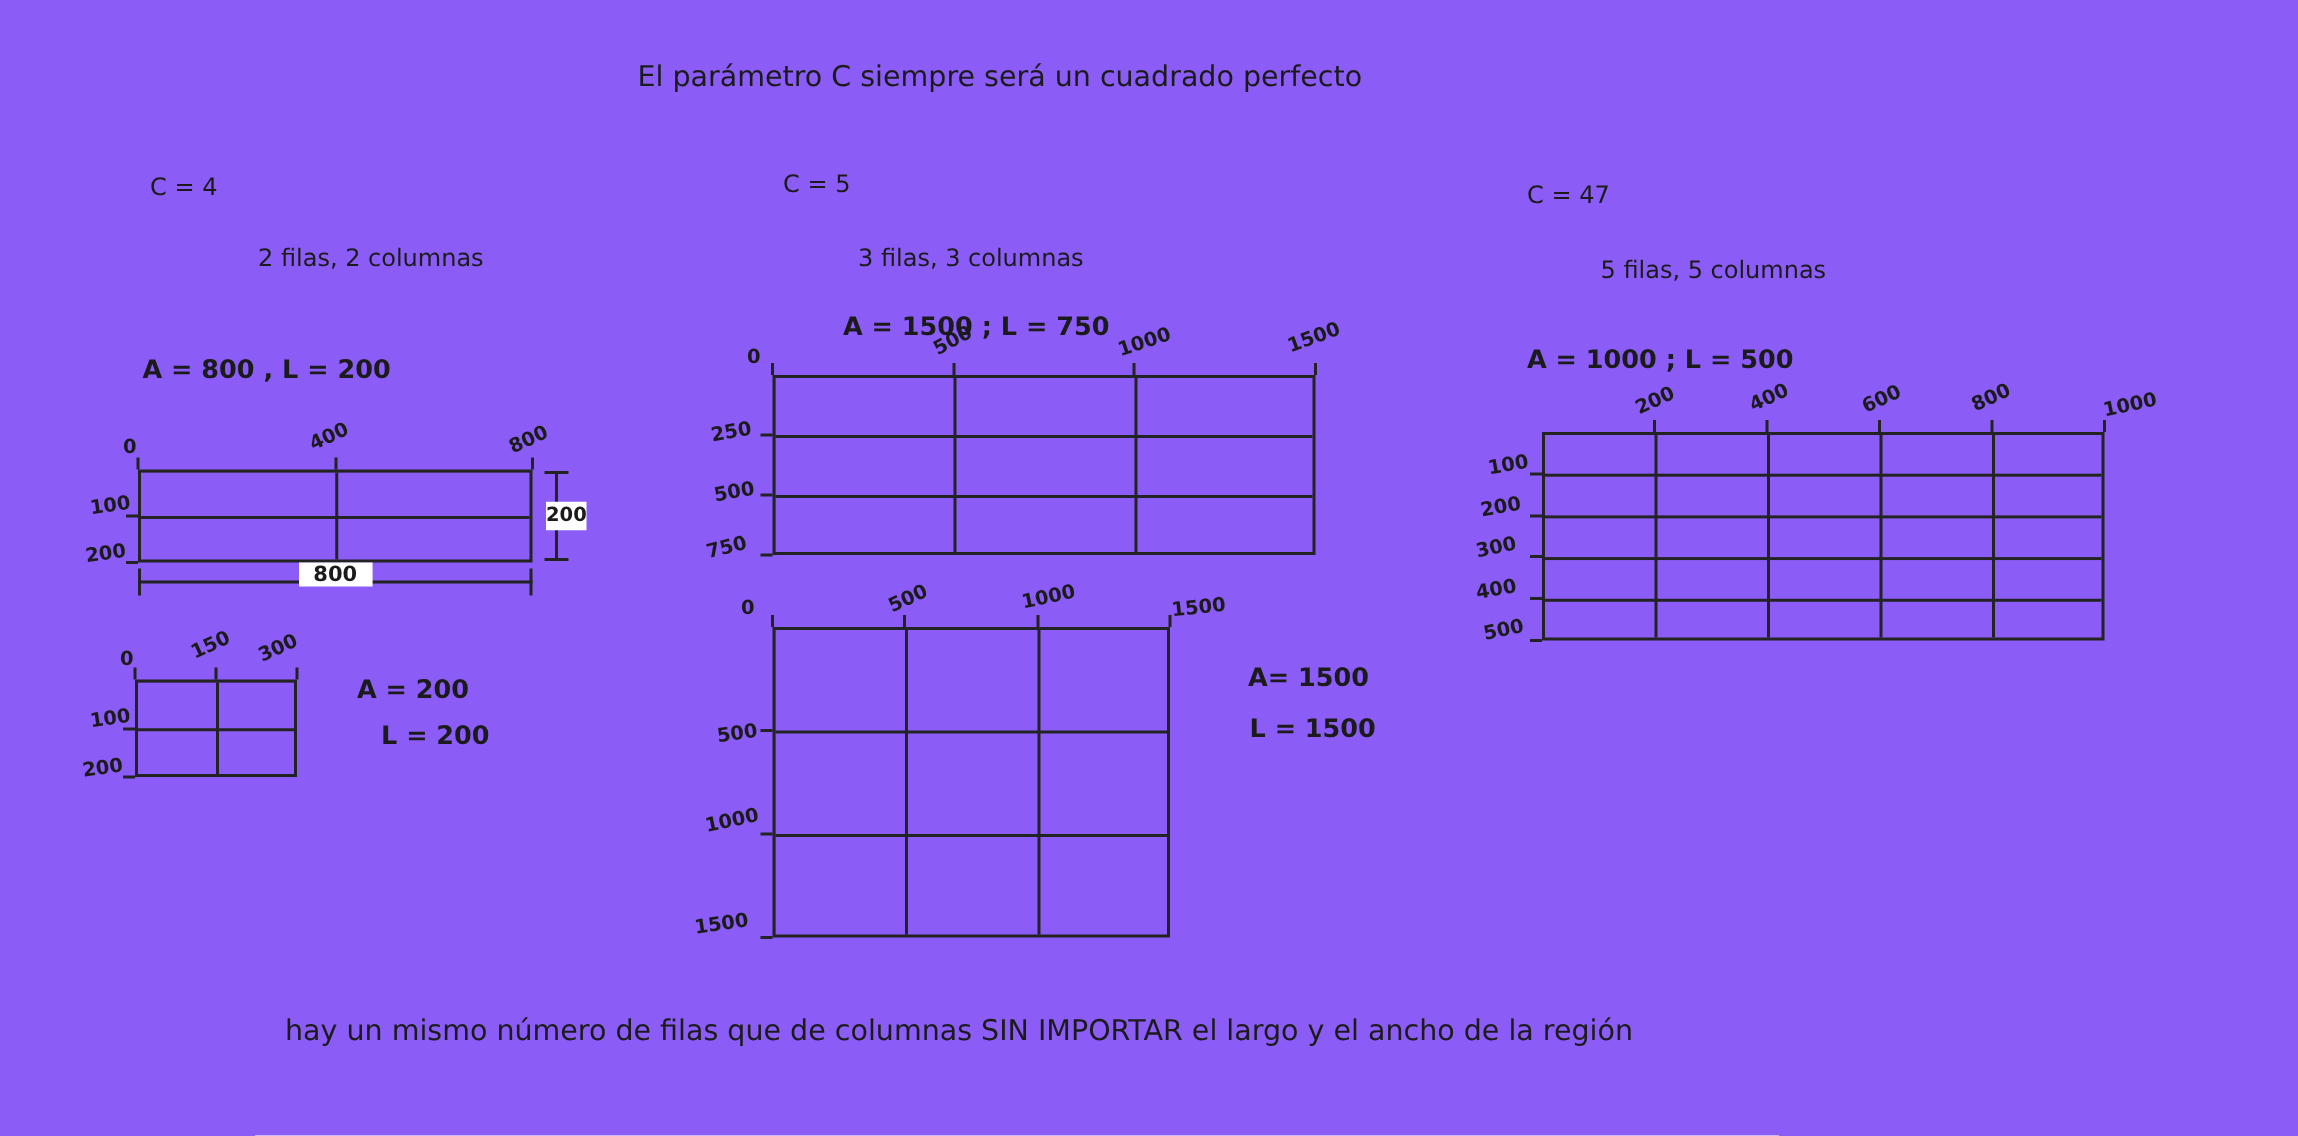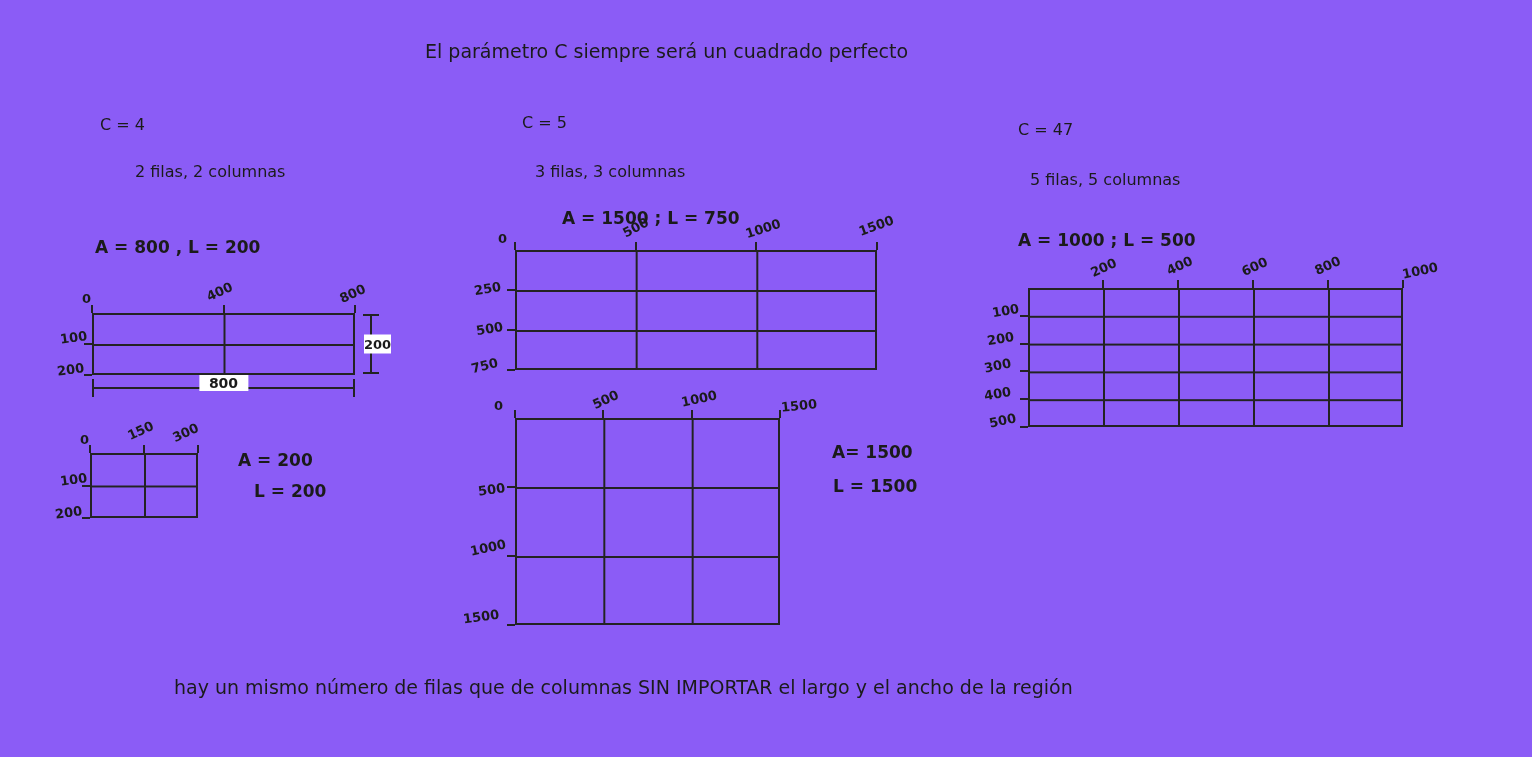--- a/index.html
+++ b/index.html
@@ -1,21 +1,21 @@
 <!DOCTYPE html>
 <html><head>
 <meta charset="utf-8">
 <style>
   html,body{margin:0;padding:0;background:#fff;}
   .canvas{position:relative;width:1532px;height:757px;background:#8b5cf6;overflow:hidden;
           font-family:"DejaVu Sans",sans-serif;color:#1b1b1b;}
   .t{position:absolute;white-space:nowrap;}
   .title{font-size:19px;}
   .h1{font-size:16px;}
-  .h2{font-size:16px;}
+  .h2{font-size:16px;margin-left:37px;}
   .params{font-size:17px;font-weight:700;}
   .footer{font-size:19px;}
   .gridwrap{position:absolute;}
   .grid{position:absolute;inset:0;border:2px solid #232323;box-sizing:border-box;
         background-origin:border-box;background-clip:border-box;}
   .g2{background-image:linear-gradient(to right,#232323 2px,transparent 2px),
                        linear-gradient(to bottom,#232323 2px,transparent 2px);
       background-size:50% 50%;}
   .g3{background-image:linear-gradient(to right,#232323 2px,transparent 2px),
                        linear-gradient(to bottom,#232323 2px,transparent 2px);
@@ -155,15 +155,15 @@
     <span class="tl" style="left:213px;top:-29px;transform:rotate(-25deg)">600</span>
     <span class="tl" style="left:286px;top:-30px;transform:rotate(-25deg)">800</span>
     <span class="tl" style="left:374px;top:-25px;transform:rotate(-12deg)">1000</span>
     <span class="tl" style="left:-36px;top:15px;transform:rotate(-10deg)">100</span>
     <span class="tl" style="left:-41px;top:43px;transform:rotate(-10deg)">200</span>
     <span class="tl" style="left:-44px;top:70px;transform:rotate(-12deg)">300</span>
     <span class="tl" style="left:-44px;top:98px;transform:rotate(-10deg)">400</span>
     <span class="tl" style="left:-39px;top:125px;transform:rotate(-12deg)">500</span>
   </div>
 
-  <div class="t footer" style="left:174px;top:676px">hay un mismo número de filas que de columnas SIN IMPORTAR el largo y el ancho de la región</div>
+  <div class="t footer" style="left:190px;top:676px">hay un mismo número de filas que de columnas SIN IMPORTAR el largo y el ancho de la región</div>
 
 </div>
 
 </body></html>

